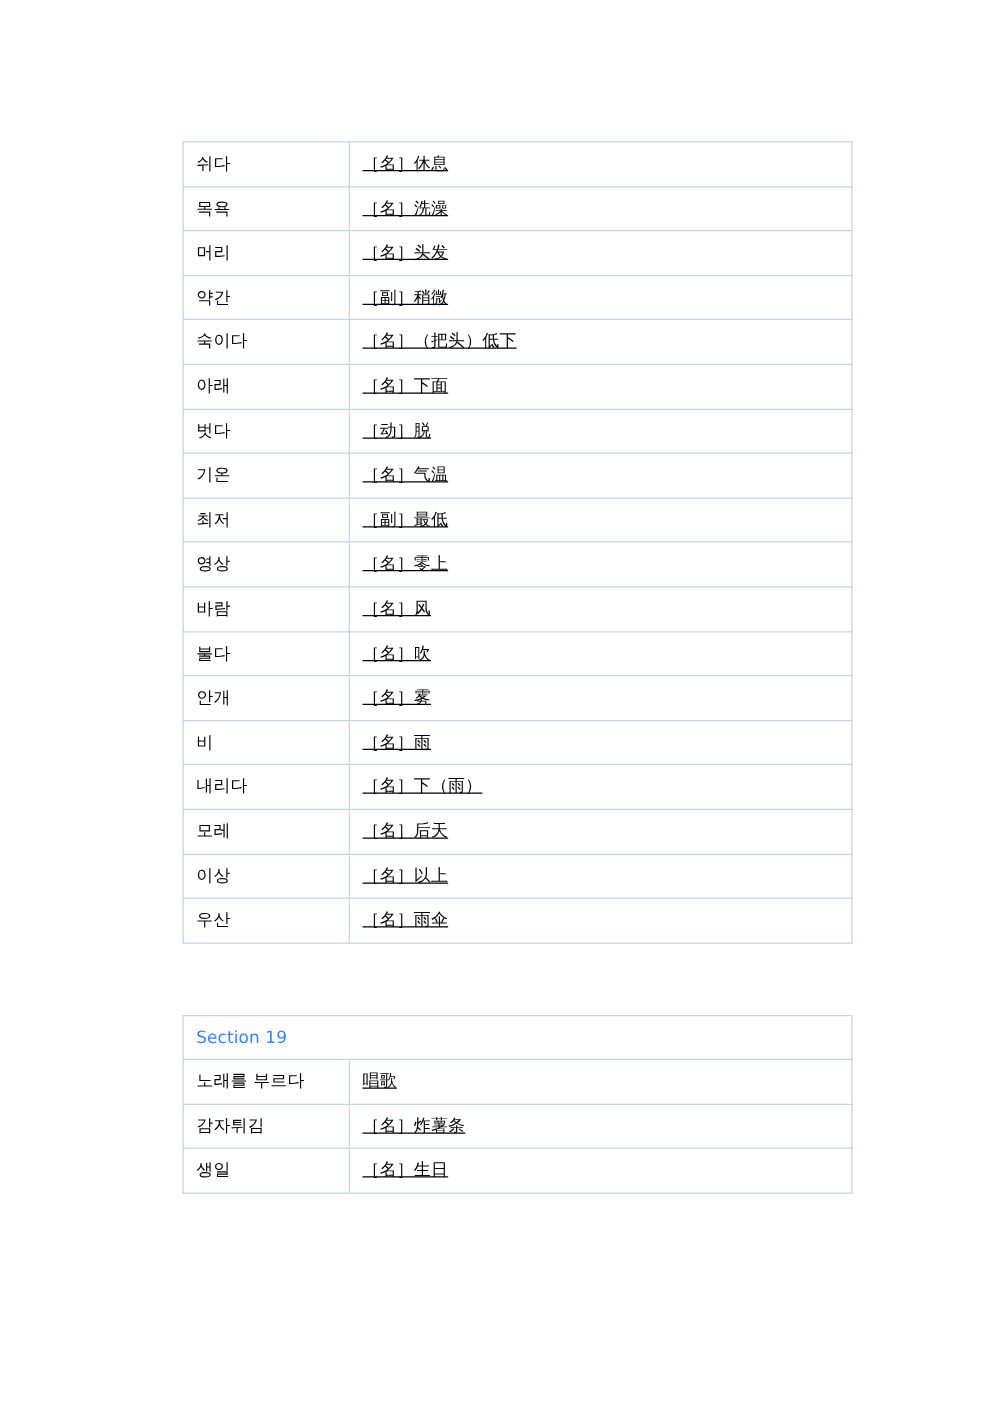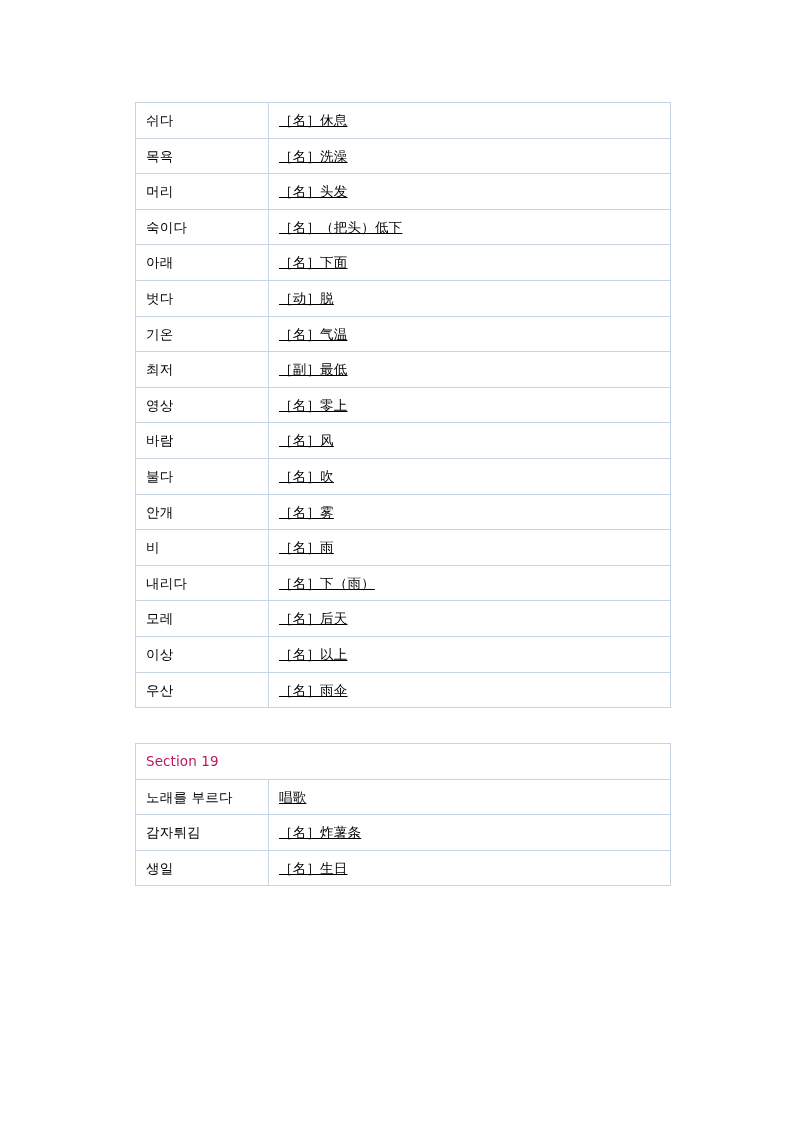--- a/index.html
+++ b/index.html
@@ -22,21 +22,21 @@
     height: 1123px;
     box-sizing: border-box;
     padding: 97px 0 0 130px;
   }
 
   .vocab-table {
     border-collapse: collapse;
     border-spacing: 0;
     width: 535px;
     table-layout: fixed;
-    margin: 5px;
+    margin: 16px;
   }
 
   .vocab-table col.col-term  { width: 133px; }
   .vocab-table col.col-gloss { width: 402px; }
 
   .vocab-table td {
     border: 1px solid #c6d4e5;
     padding: 0 0 0 10px;
     height: 34.6px;
     line-height: 34.6px;
@@ -50,21 +50,21 @@
   .vocab-table td.term {
     letter-spacing: 0.2px;
   }
 
   .vocab-table td.gloss {
     letter-spacing: 0.2px;
     text-decoration: underline;
   }
 
   .vocab-table td.section-head {
-    color: #be185d;
+    color: #3b82f6;
     font-size: 13.5px;
     letter-spacing: 0.1px;
   }
 
   .table-gap {
     height: 25px;
     line-height: 25px;
     font-size: 0;
   }
 </style>
@@ -83,20 +83,24 @@
         <td class="term">쉬다</td>
         <td class="gloss">［名］休息</td>
       </tr>
       <tr>
         <td class="term">목욕</td>
         <td class="gloss">［名］洗澡</td>
       </tr>
       <tr>
         <td class="term">머리</td>
         <td class="gloss">［名］头发</td>
+      </tr>
+      <tr>
+        <td class="term">약간</td>
+        <td class="gloss">［副］稍微</td>
       </tr>
       <tr>
         <td class="term">숙이다</td>
         <td class="gloss">［名］（把头）低下</td>
       </tr>
       <tr>
         <td class="term">아래</td>
         <td class="gloss">［名］下面</td>
       </tr>
       <tr>

